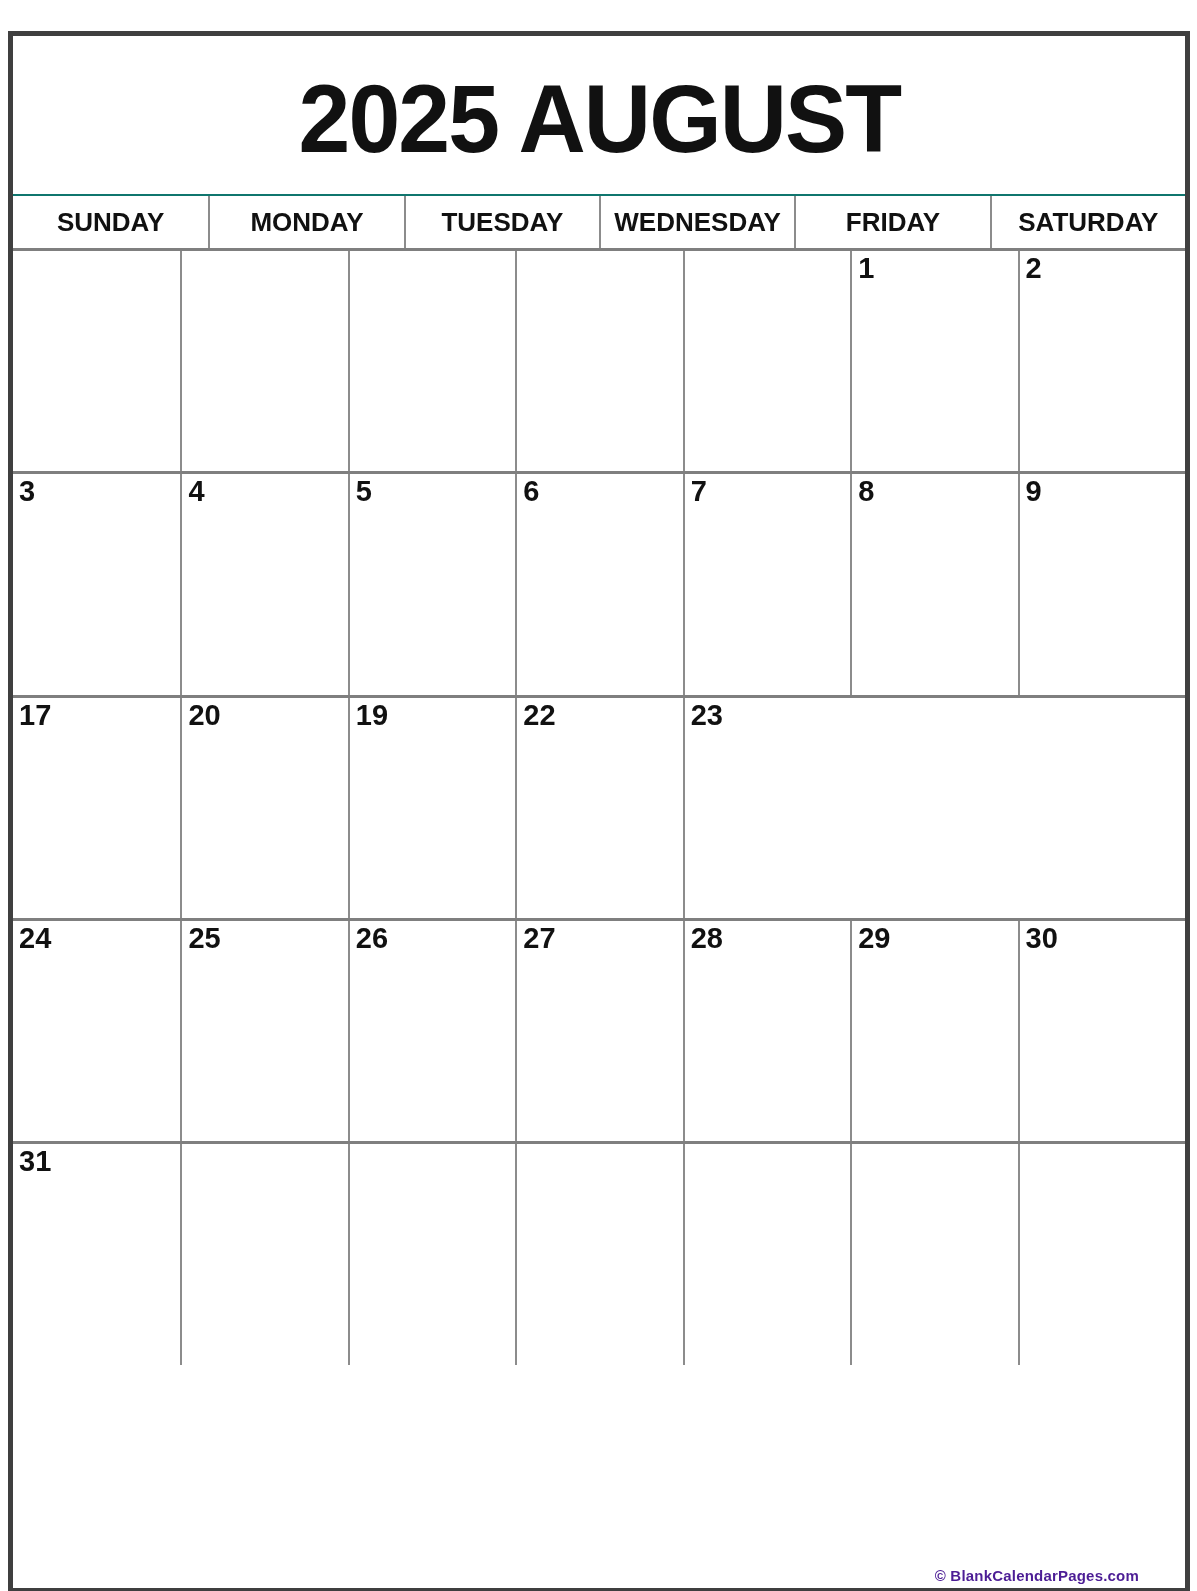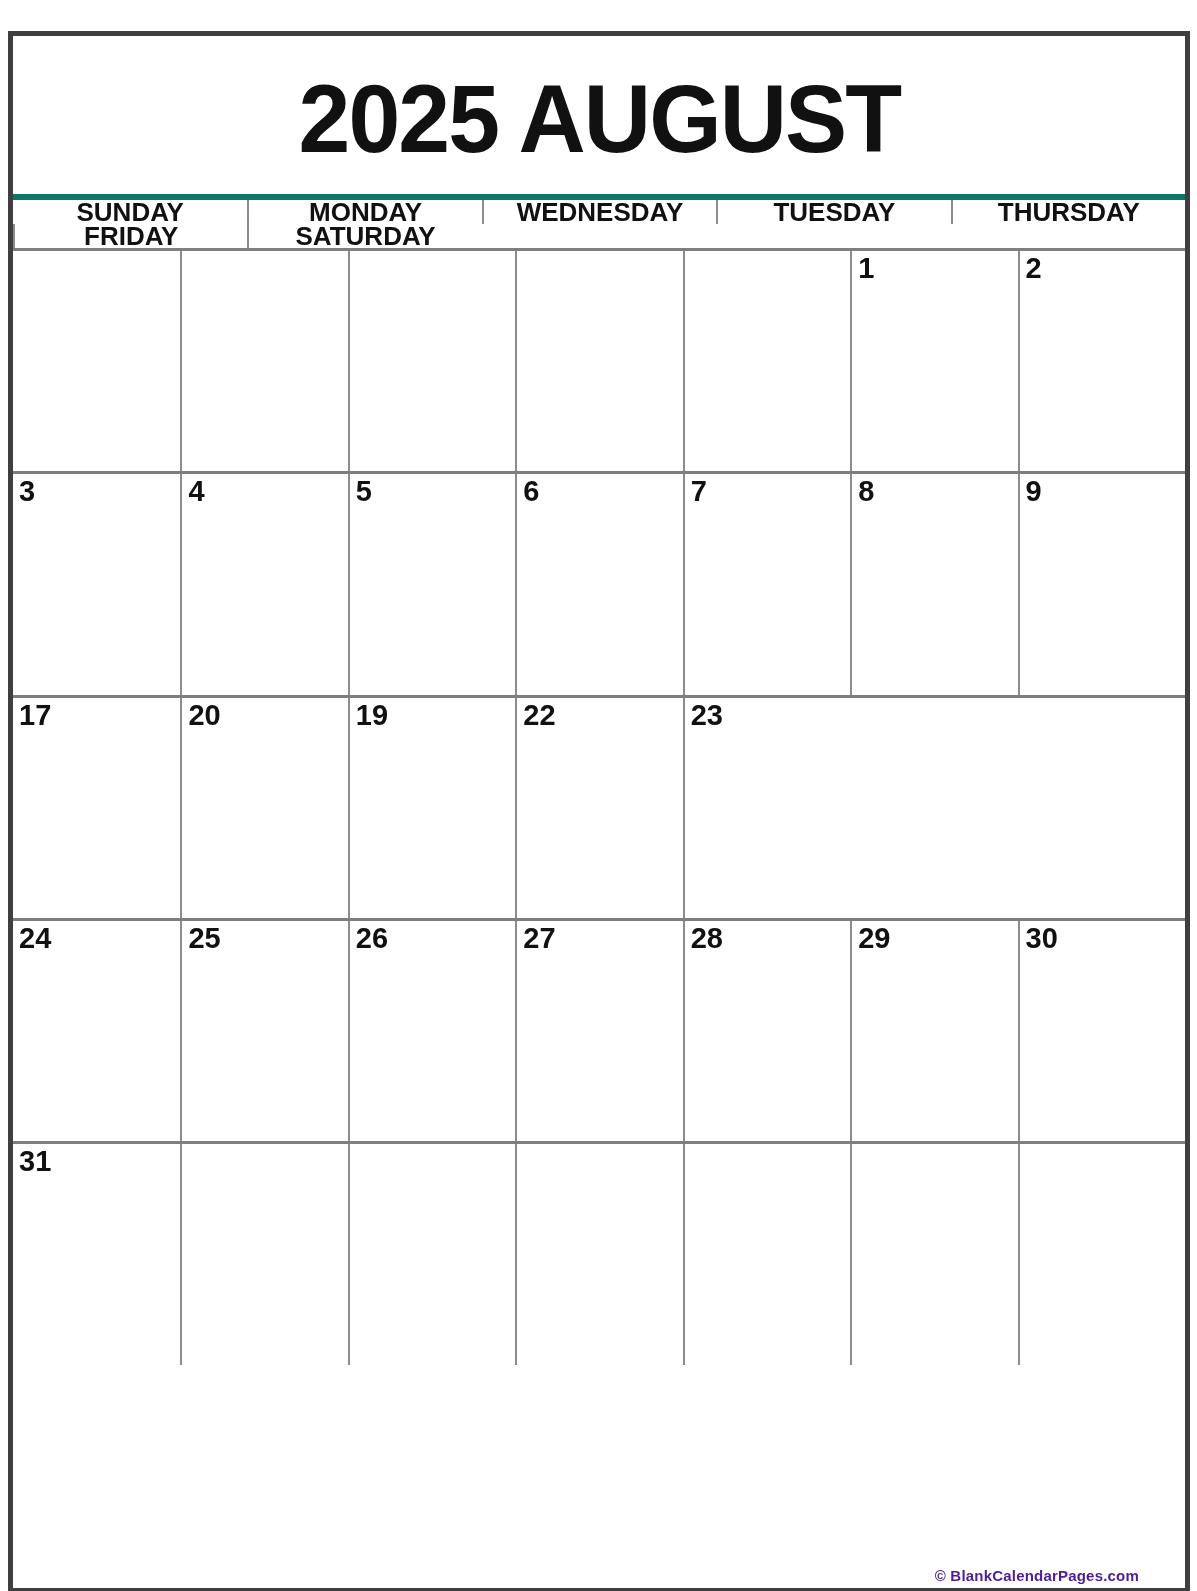--- a/index.html
+++ b/index.html
@@ -32,22 +32,22 @@
     font-size: 97px;
     font-weight: bold;
     letter-spacing: -2px;
     line-height: 1;
     padding-top: 6px;
     white-space: nowrap;
     transform: scaleX(0.96);
   }
   .header-row {
     display: grid;
-    grid-template-columns: repeat(5, 1fr);
-    border-top: 6px solid #0f766e;
+    grid-template-columns: repeat(6, 1fr);
+    border-top: 2px solid #0f766e;
   }
   .hcell {
     display: flex;
     align-items: center;
     justify-content: center;
     font-weight: bold;
     font-size: 26px;
     letter-spacing: 0px;
     overflow: hidden;
     white-space: nowrap;
@@ -85,23 +85,22 @@
 
 <div class="calendar-frame">
 
   <div class="title-row">
     <div class="calendar-title">2025 AUGUST</div>
   </div>
 
   <div class="header-row">
     <div class="hcell">SUNDAY</div>
     <div class="hcell">MONDAY</div>
+    <div class="hcell">TUESDAY</div>
     <div class="hcell">WEDNESDAY</div>
-    <div class="hcell">TUESDAY</div>
-    <div class="hcell">THURSDAY</div>
     <div class="hcell">FRIDAY</div>
     <div class="hcell">SATURDAY</div>
   </div>
 
   <div class="week-row">
     <div class="dcell">
         <span class="day-number"></span>
       </div>
     <div class="dcell">
         <span class="day-number"></span>

